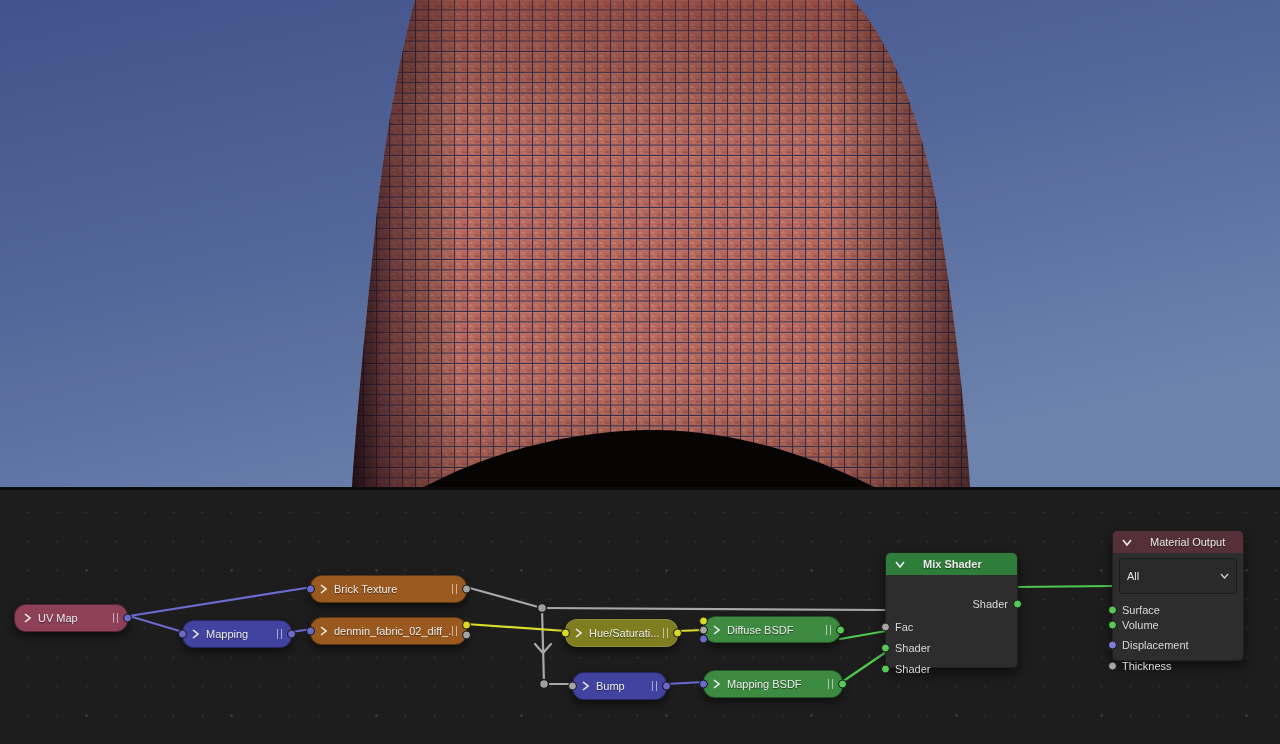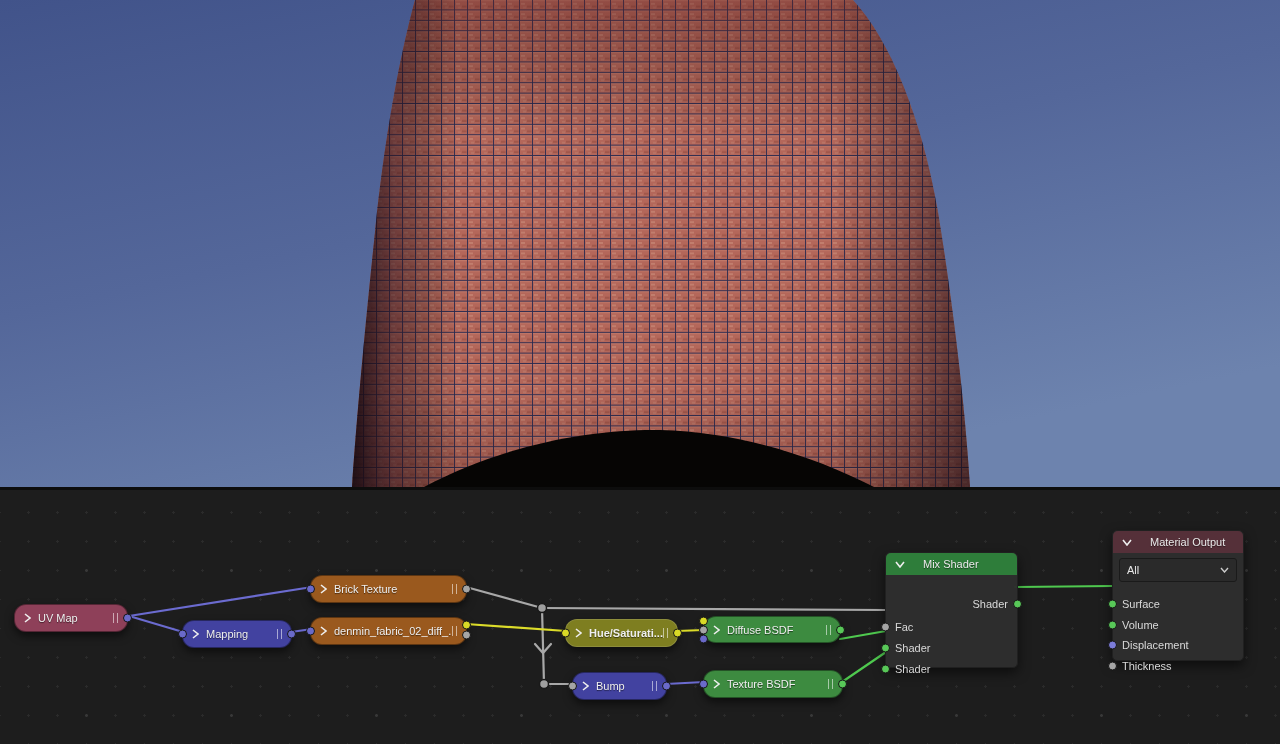--- a/index.html
+++ b/index.html
@@ -41,28 +41,28 @@
   .n-uvmap{background:#8e4059;}
   .n-vector{background:#4242a0;}
   .n-texture{background:#9a591e;}
   .n-huesat{background:#7e7e20;border-color:rgba(255,255,255,.12);}
   .n-shader{background:#3d8b40;}
   
   .xnode{position:absolute;border-radius:5px;box-shadow:0 5px 12px rgba(0,0,0,.55);
          background:rgba(45,45,45,.97);color:#d9d9d9;font-size:11px;border:1px solid #202020;}
   .xhead{height:22px;display:flex;align-items:center;gap:11px;padding:0 9px;
          border-radius:5px 5px 0 0;color:#eaeaea;text-shadow:0 1px 1px rgba(0,0,0,.5);}
-  .h-mix{background:#2e7d3a;}
+  .h-mix{background:#2e7d3a;font-weight:bold;}
   .h-out{background:#553039;}
   .xbody{position:relative;}
   .xrow{position:absolute;left:0;width:100%;height:20px;display:flex;align-items:center;
         padding:0 9px;box-sizing:border-box;margin-top:16px;}
   .xrow.right{justify-content:flex-end;}
   .xrow .sock{top:50%;}
-  .dropdown{position:absolute;left:6px;right:6px;height:24px;background:#2a2a2a;border:1px solid #1a1a1a;
+  .dropdown{position:absolute;left:6px;right:6px;height:36px;background:#2a2a2a;border:1px solid #1a1a1a;
             border-radius:3px;display:flex;align-items:center;padding:0 7px;color:#e6e6e6;
             box-sizing:border-box;}
   .dropdown .dd-chev{margin-left:auto;display:flex;align-items:center;}
 </style>
 </head>
 <body>
 
 <div class="screen">
 
   <div class="viewport">
@@ -173,21 +173,21 @@
             <path d="M1,1 L6,5 L1,9" fill="none" stroke="#eee" stroke-width="1.6"></path>
           </svg>
         </span>
       <span class="lbl">denmin_fabric_02_diff_...</span>
       <span class="grip"></span>
       <span class="sock s-in c-purple"></span>
       <span class="sock c-yellow" style="right:-5px;top:7px;"></span>
       <span class="sock c-gray" style="right:-5px;top:17px;"></span>
     </div>
 
-    <div class="node n-huesat" style="left:565px;top:129px;width:113px;font-weight:bold;">
+    <div class="node n-huesat" style="left:565px;top:129px;width:113px;">
       <span class="chev">
           <svg width="7" height="10" viewBox="0 0 7 10">
             <path d="M1,1 L6,5 L1,9" fill="none" stroke="#eee" stroke-width="1.6"></path>
           </svg>
         </span>
       <span class="lbl">Hue/Saturati...</span>
       <span class="grip"></span>
       <span class="sock s-in c-yellow"></span>
       <span class="sock s-out c-yellow"></span>
     </div>
@@ -217,21 +217,21 @@
       <span class="sock c-purple" style="left:-5px;top:22px;"></span>
       <span class="sock s-out c-green"></span>
     </div>
 
     <div class="node n-shader" style="left:703px;top:180px;width:140px;">
       <span class="chev">
           <svg width="7" height="10" viewBox="0 0 7 10">
             <path d="M1,1 L6,5 L1,9" fill="none" stroke="#eee" stroke-width="1.6"></path>
           </svg>
         </span>
-      <span class="lbl">Texture BSDF</span>
+      <span class="lbl">Mapping BSDF</span>
       <span class="grip"></span>
       <span class="sock s-in c-purple"></span>
       <span class="sock s-out c-green"></span>
     </div>
 
     <div class="xnode" style="left:885px;top:62px;width:131px;height:114px;">
       <div class="xhead h-mix">
         <span class="chev">
             <svg width="10" height="7" viewBox="0 0 10 7">
               <path d="M1,1 L5,6 L9,1" fill="none" stroke="#eee" stroke-width="1.6"></path>
@@ -270,21 +270,21 @@
       </div>
       <div class="xbody" style="height:108px;">
         <div class="dropdown" style="top:5px;">
           <span>All</span>
           <span class="dd-chev">
               <svg width="9" height="6" viewBox="0 0 9 6">
                 <path d="M1,1 L4.5,5 L8,1" fill="none" stroke="#ccc" stroke-width="1.4"></path>
               </svg>
             </span>
         </div>
-        <div class="xrow" style="top:25px;text-align:right;">
+        <div class="xrow" style="top:31px;text-align:right;">
           <span class="sock c-green" style="left:-5px;"></span>
           <span>Surface</span>
         </div>
         <div class="xrow" style="top:46px;">
           <span class="sock c-green" style="left:-5px;"></span>
           <span>Volume</span>
         </div>
         <div class="xrow" style="top:66px;">
           <span class="sock c-disp" style="left:-5px;"></span>
           <span>Displacement</span>

